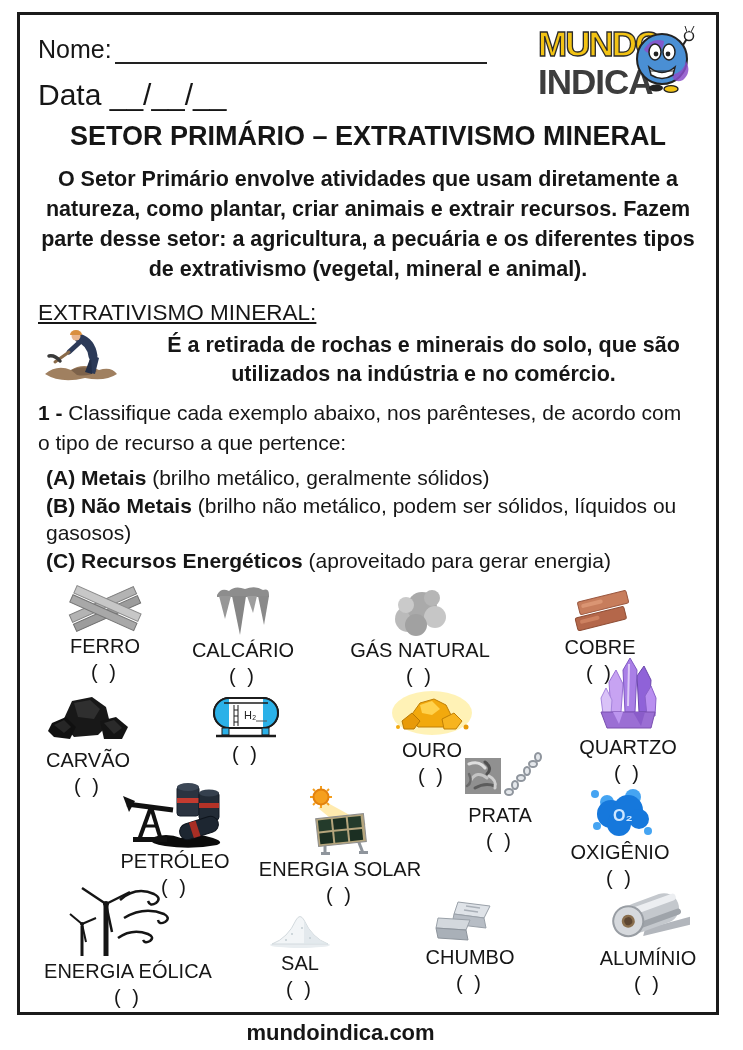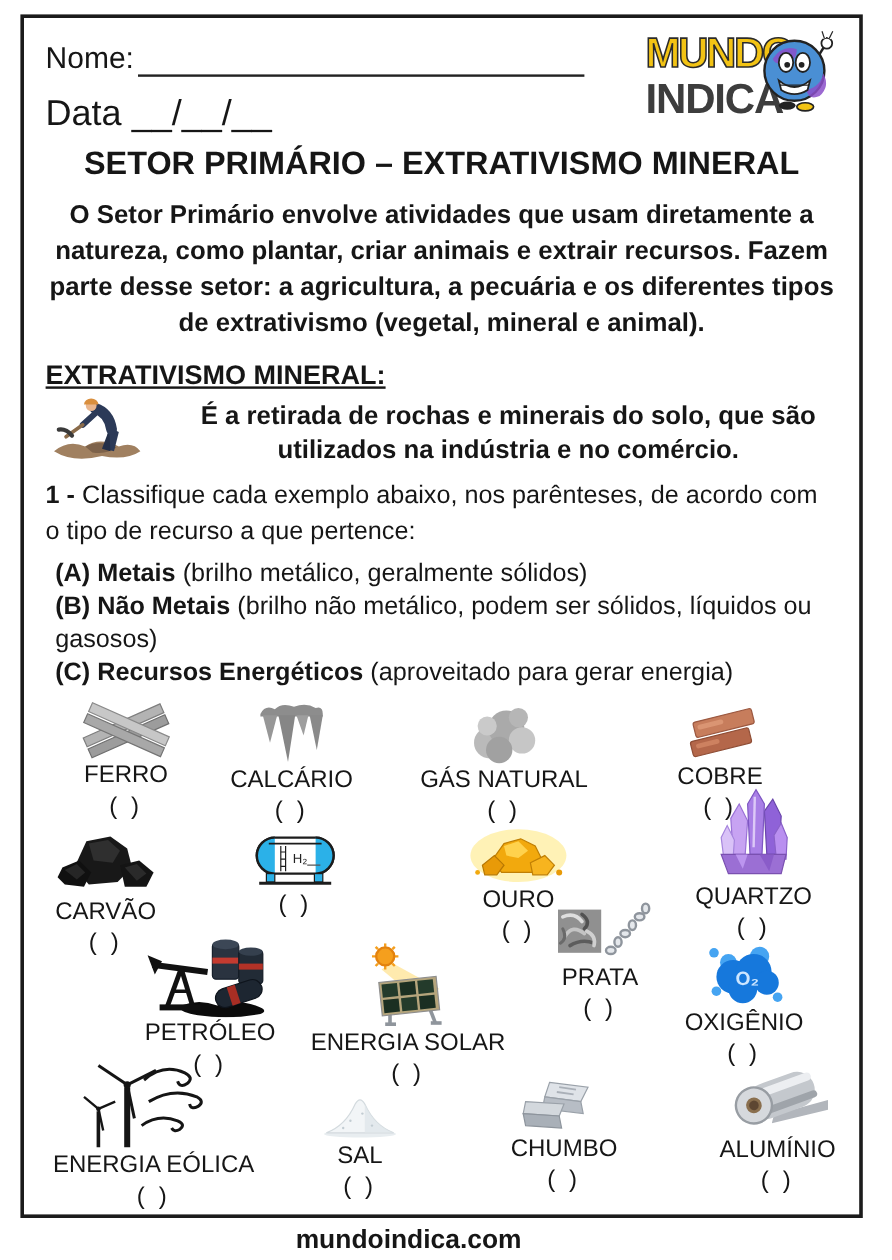--- a/index.html
+++ b/index.html
@@ -7,22 +7,22 @@
   .page { position:relative; width:743px; height:1050px; background:#fff; overflow:hidden; }
   .sheet { position:absolute; left:17px; top:12px; width:702px; height:1003px;
            border:3px solid #1b1b1b; box-sizing:border-box; padding:12px 18px 16px 18px; }
   .header { display:flex; justify-content:space-between; align-items:flex-start; height:86px; }
   .nome-row { display:flex; align-items:flex-end; font-size:25px; margin-top:8px; }
   .name-line { border-bottom:2px solid #222; width:372px; height:26px; margin-left:3px; }
   .data-row { font-size:30px; margin-top:14px; }
   .logo { margin-top:-4px; }
   .title { text-align:center; font-size:27px; font-weight:bold; margin-top:8px; }
   .intro { font-size:21.5px; font-weight:bold; text-align:center; line-height:1.4; margin-top:12px; }
-  .section-heading { font-size:22.5px; font-weight:bold; text-decoration:underline; margin-top:16px; }
-  .def-row { display:flex; align-items:center; margin-top:2px; min-height:62px;gap:25px; }
+  .section-heading { font-size:22.5px; font-weight:normal; text-decoration:underline; margin-top:16px; }
+  .def-row { display:flex; align-items:flex-start; margin-top:2px; min-height:62px;gap:25px; }
   .miner-wrap { flex:0 0 86px; }
   .definition { flex:1; font-size:21.5px; font-weight:bold; text-align:center; line-height:1.35; padding-top:3px; }
   .question { font-size:21px; line-height:1.42; margin-top:8px; }
   .q-num { font-weight:bold; }
   .options { margin-top:6px; }
   .option { font-size:21px; line-height:1.32; margin-top:0; padding-left:8px; }
   .opt-bold { font-weight:bold; }
   .items { position:absolute; left:0; top:583px; width:743px; height:437px; }
   .item { position:absolute; text-align:center; }
   .item .label { font-size:20px; margin-top:2px; white-space:nowrap; }

